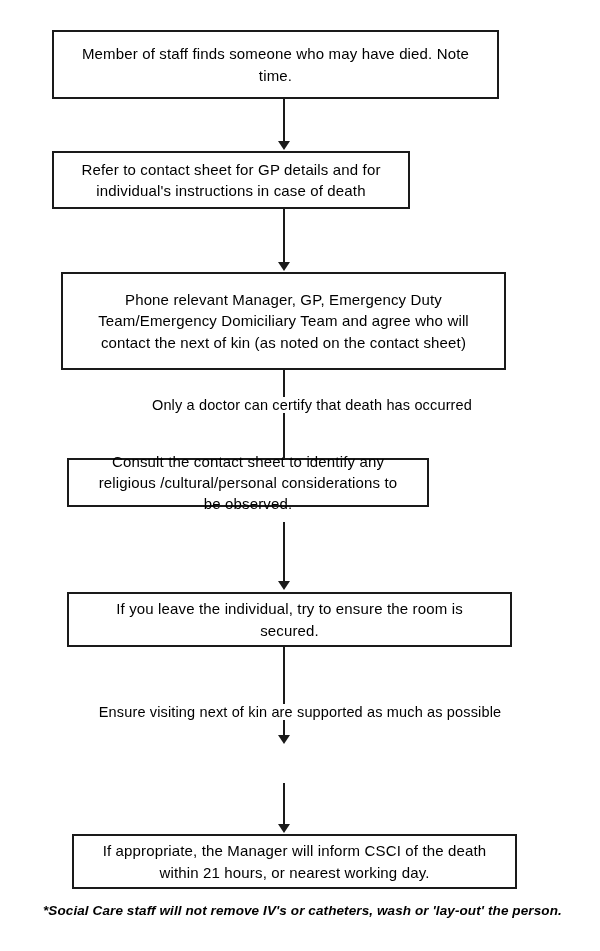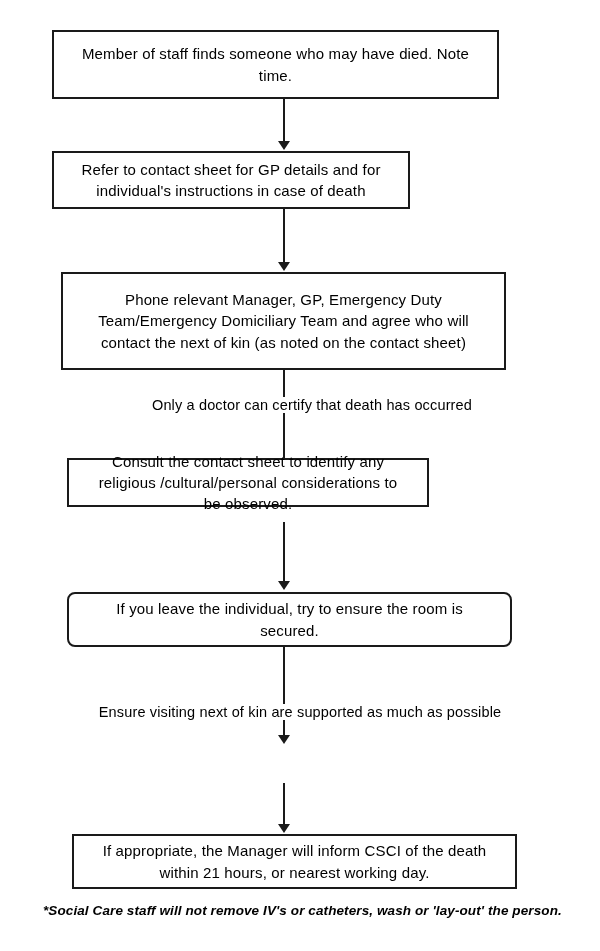--- a/index.html
+++ b/index.html
@@ -103,21 +103,21 @@
   <div class="connector" style="left:283px; top:370px; height:95px;"></div>
   <div class="arrowhead" style="left:278px; top:463px;"></div>
 
   <div class="note" style="left:0px; top:395px; width:560px;margin-left:32px;"><span>Only a doctor can certify that death has occurred</span></div>
 
   <div class="node" style="left:67px; top:458px; width:362px; height:49px;">Consult the contact sheet to identify any religious /cultural/personal considerations to be observed.</div>
 
   <div class="connector" style="left:283px; top:522px; height:60px;"></div>
   <div class="arrowhead" style="left:278px; top:581px;"></div>
 
-  <div class="node" style="left:67px; top:592px; width:445px; height:55px;border-radius:8px;">If you leave the individual, try to ensure the room is secured.</div>
+  <div class="node" style="left:67px; top:592px; width:445px; height:55px;">If you leave the individual, try to ensure the room is secured.</div>
 
   <div class="connector" style="left:283px; top:647px; height:90px;"></div>
   <div class="arrowhead" style="left:278px; top:735px;"></div>
 
   <div class="note" style="left:0px; top:702px; width:600px;"><span>Ensure visiting next of kin are supported as much as possible</span></div>
 
 
   <div class="connector" style="left:283px; top:783px; height:43px;"></div>
   <div class="arrowhead" style="left:278px; top:824px;"></div>
 

